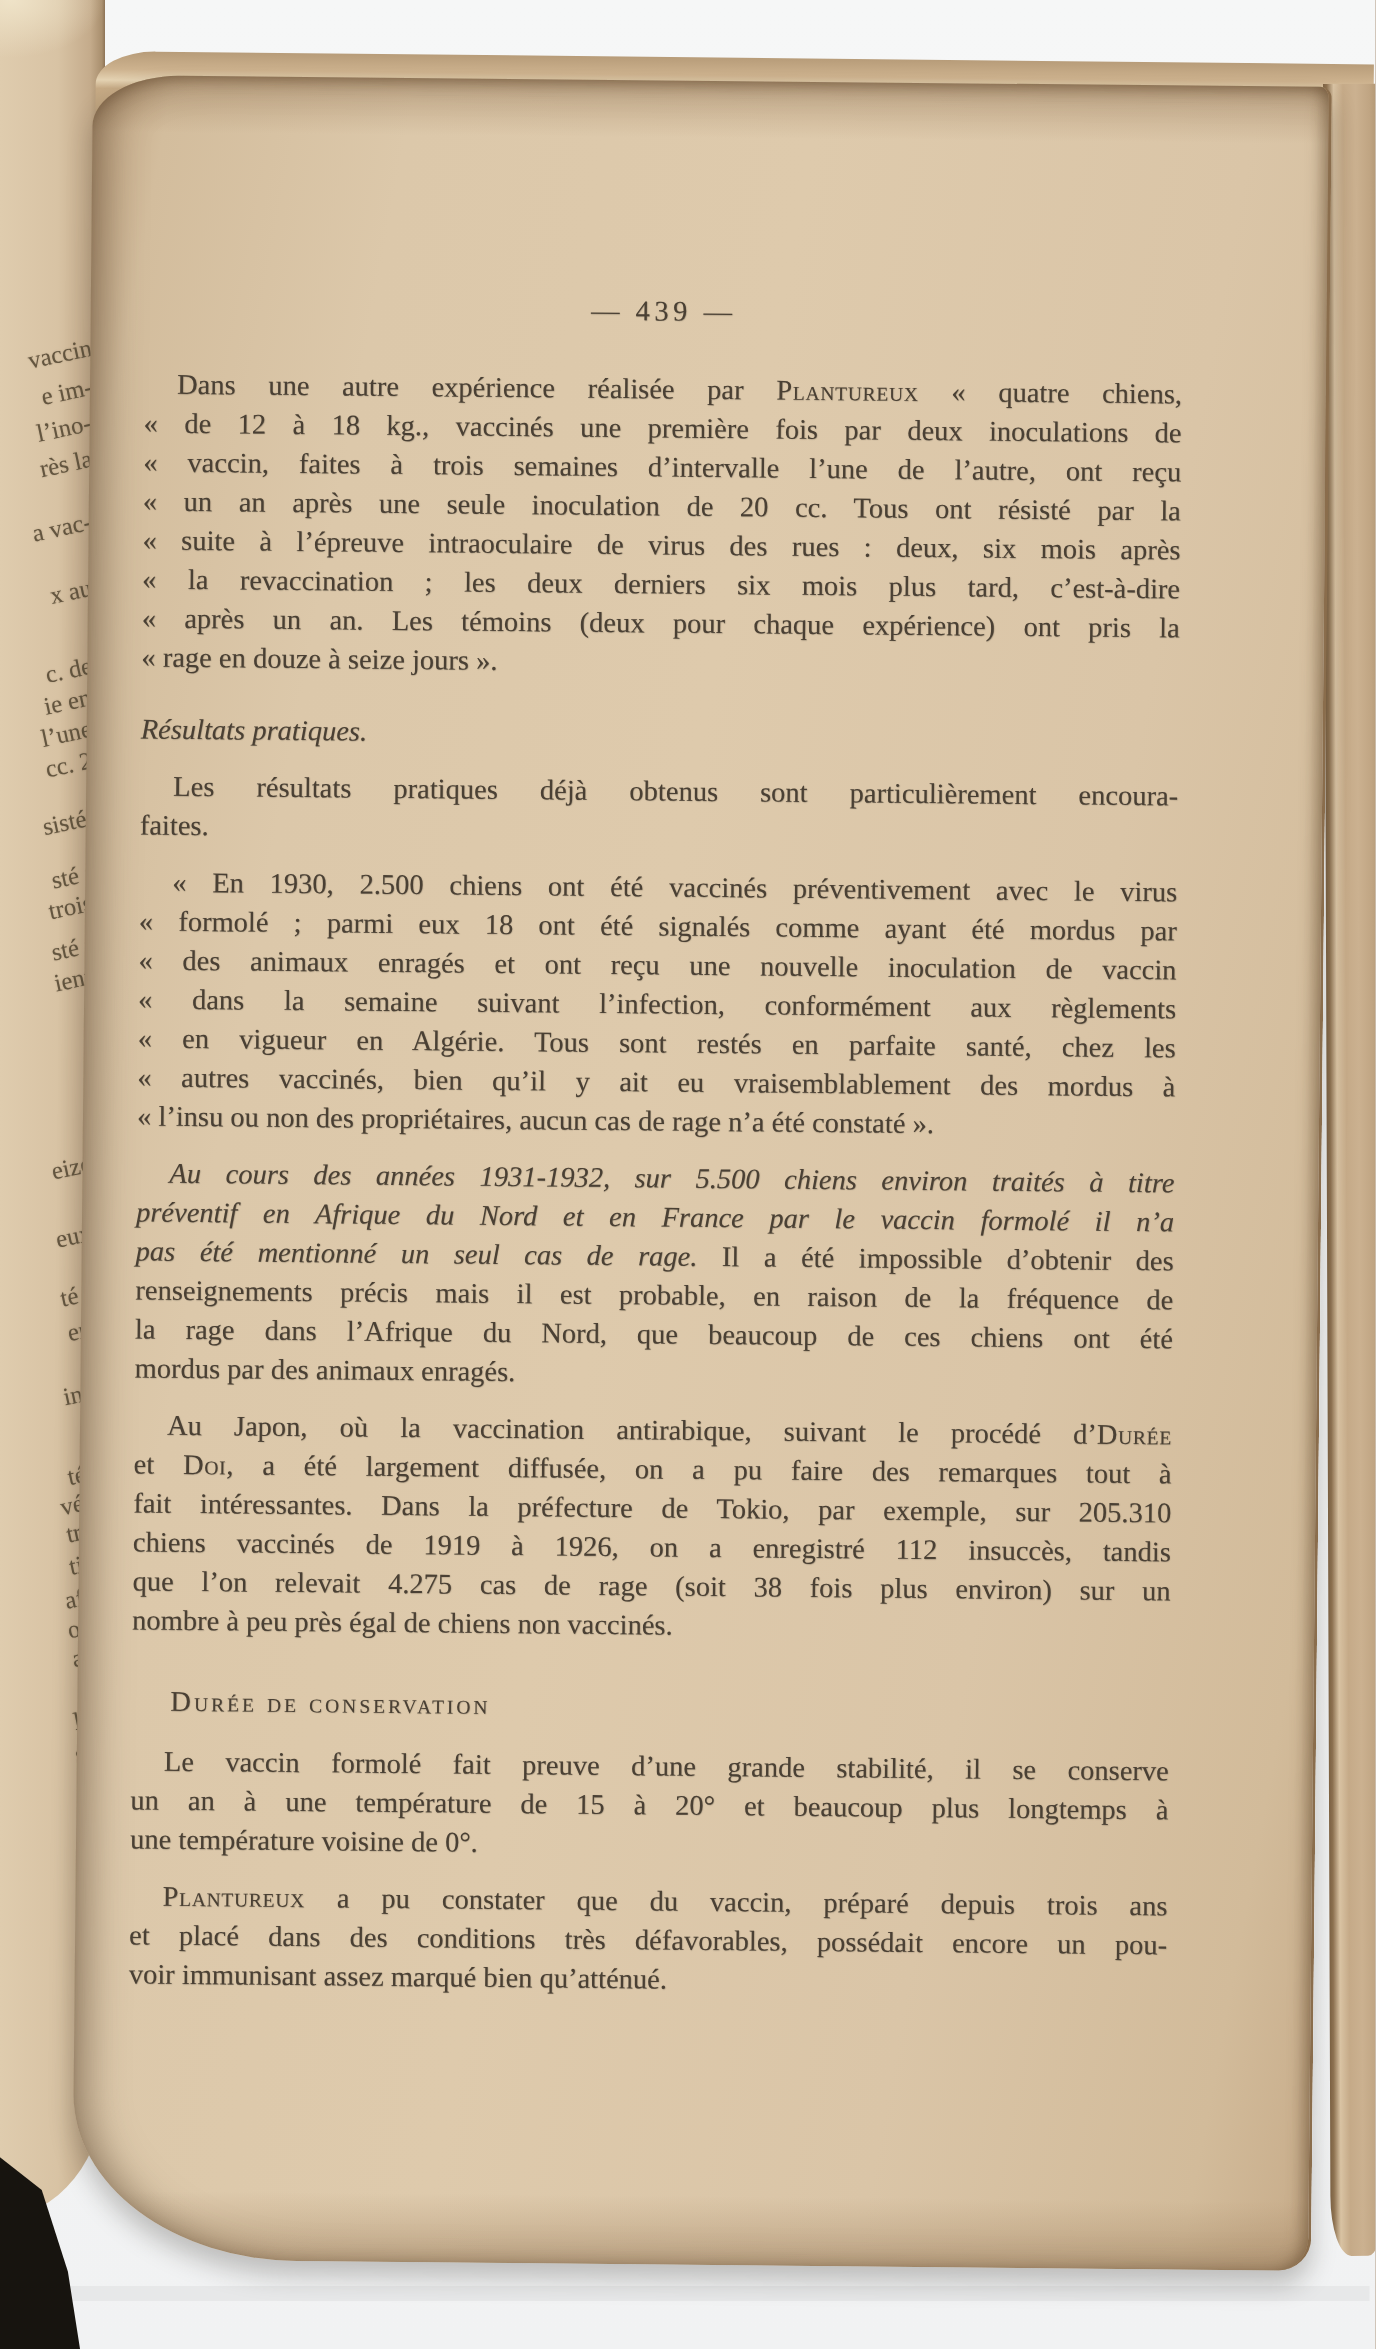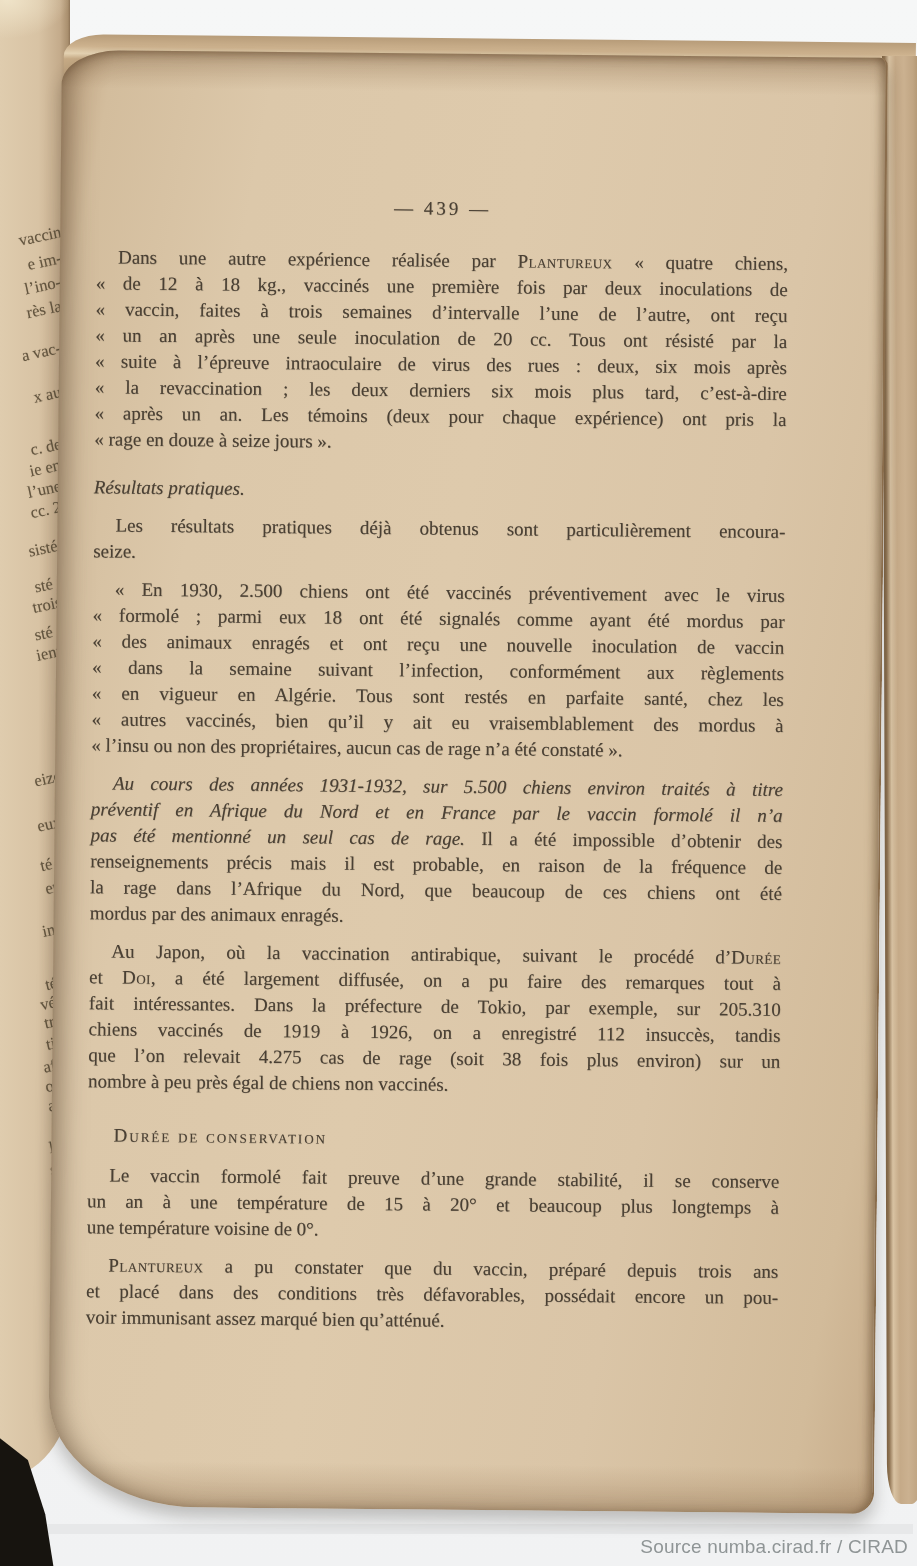--- a/index.html
+++ b/index.html
@@ -137,21 +137,21 @@
             <div class="line"><span class="seg-n">« vaccin, faites à trois semaines d’intervalle l’une de l’autre, ont reçu</span></div>
             <div class="line"><span class="seg-n">« un an après une seule inoculation de 20 cc. Tous ont résisté par la</span></div>
             <div class="line"><span class="seg-n">« suite à l’épreuve intraoculaire de virus des rues : deux, six mois après</span></div>
             <div class="line"><span class="seg-n">« la revaccination ; les deux derniers six mois plus tard, c’est-à-dire</span></div>
             <div class="line"><span class="seg-n">« après un an. Les témoins (deux pour chaque expérience) ont pris la</span></div>
             <div class="line last"><span class="seg-n">« rage en douze à seize jours ».</span></div>
           </div>
           <div class="h-italic">Résultats pratiques.</div>
           <div class="para">
             <div class="line indent"><span class="seg-n">Les résultats pratiques déjà obtenus sont particulièrement encoura-</span></div>
-            <div class="line last"><span class="seg-n">seize.</span></div>
+            <div class="line last"><span class="seg-n">faites.</span></div>
           </div>
           <div class="para">
             <div class="line indent"><span class="seg-n">« En 1930, 2.500 chiens ont été vaccinés préventivement avec le virus</span></div>
             <div class="line"><span class="seg-n">« formolé ; parmi eux 18 ont été signalés comme ayant été mordus par</span></div>
             <div class="line"><span class="seg-n">« des animaux enragés et ont reçu une nouvelle inoculation de vaccin</span></div>
             <div class="line"><span class="seg-n">« dans la semaine suivant l’infection, conformément aux règlements</span></div>
             <div class="line"><span class="seg-n">« en vigueur en Algérie. Tous sont restés en parfaite santé, chez les</span></div>
             <div class="line"><span class="seg-n">« autres vaccinés, bien qu’il y ait eu vraisemblablement des mordus à</span></div>
             <div class="line last"><span class="seg-n">« l’insu ou non des propriétaires, aucun cas de rage n’a été constaté ».</span></div>
           </div>
@@ -179,14 +179,13 @@
           </div>
           <div class="para">
             <div class="line indent"><span class="seg-sc">Plantureux</span><span class="seg-n"> a pu constater que du vaccin, préparé depuis trois ans</span></div>
             <div class="line"><span class="seg-n">et placé dans des conditions très défavorables, possédait encore un pou-</span></div>
             <div class="line last"><span class="seg-n">voir immunisant assez marqué bien qu’atténué.</span></div>
           </div>
         </div>
     </div>
   </div>
 
-  <div id="attribution">Source numba.cirad.fr / CIRAD</div>
 </div>
 
 </body></html>

